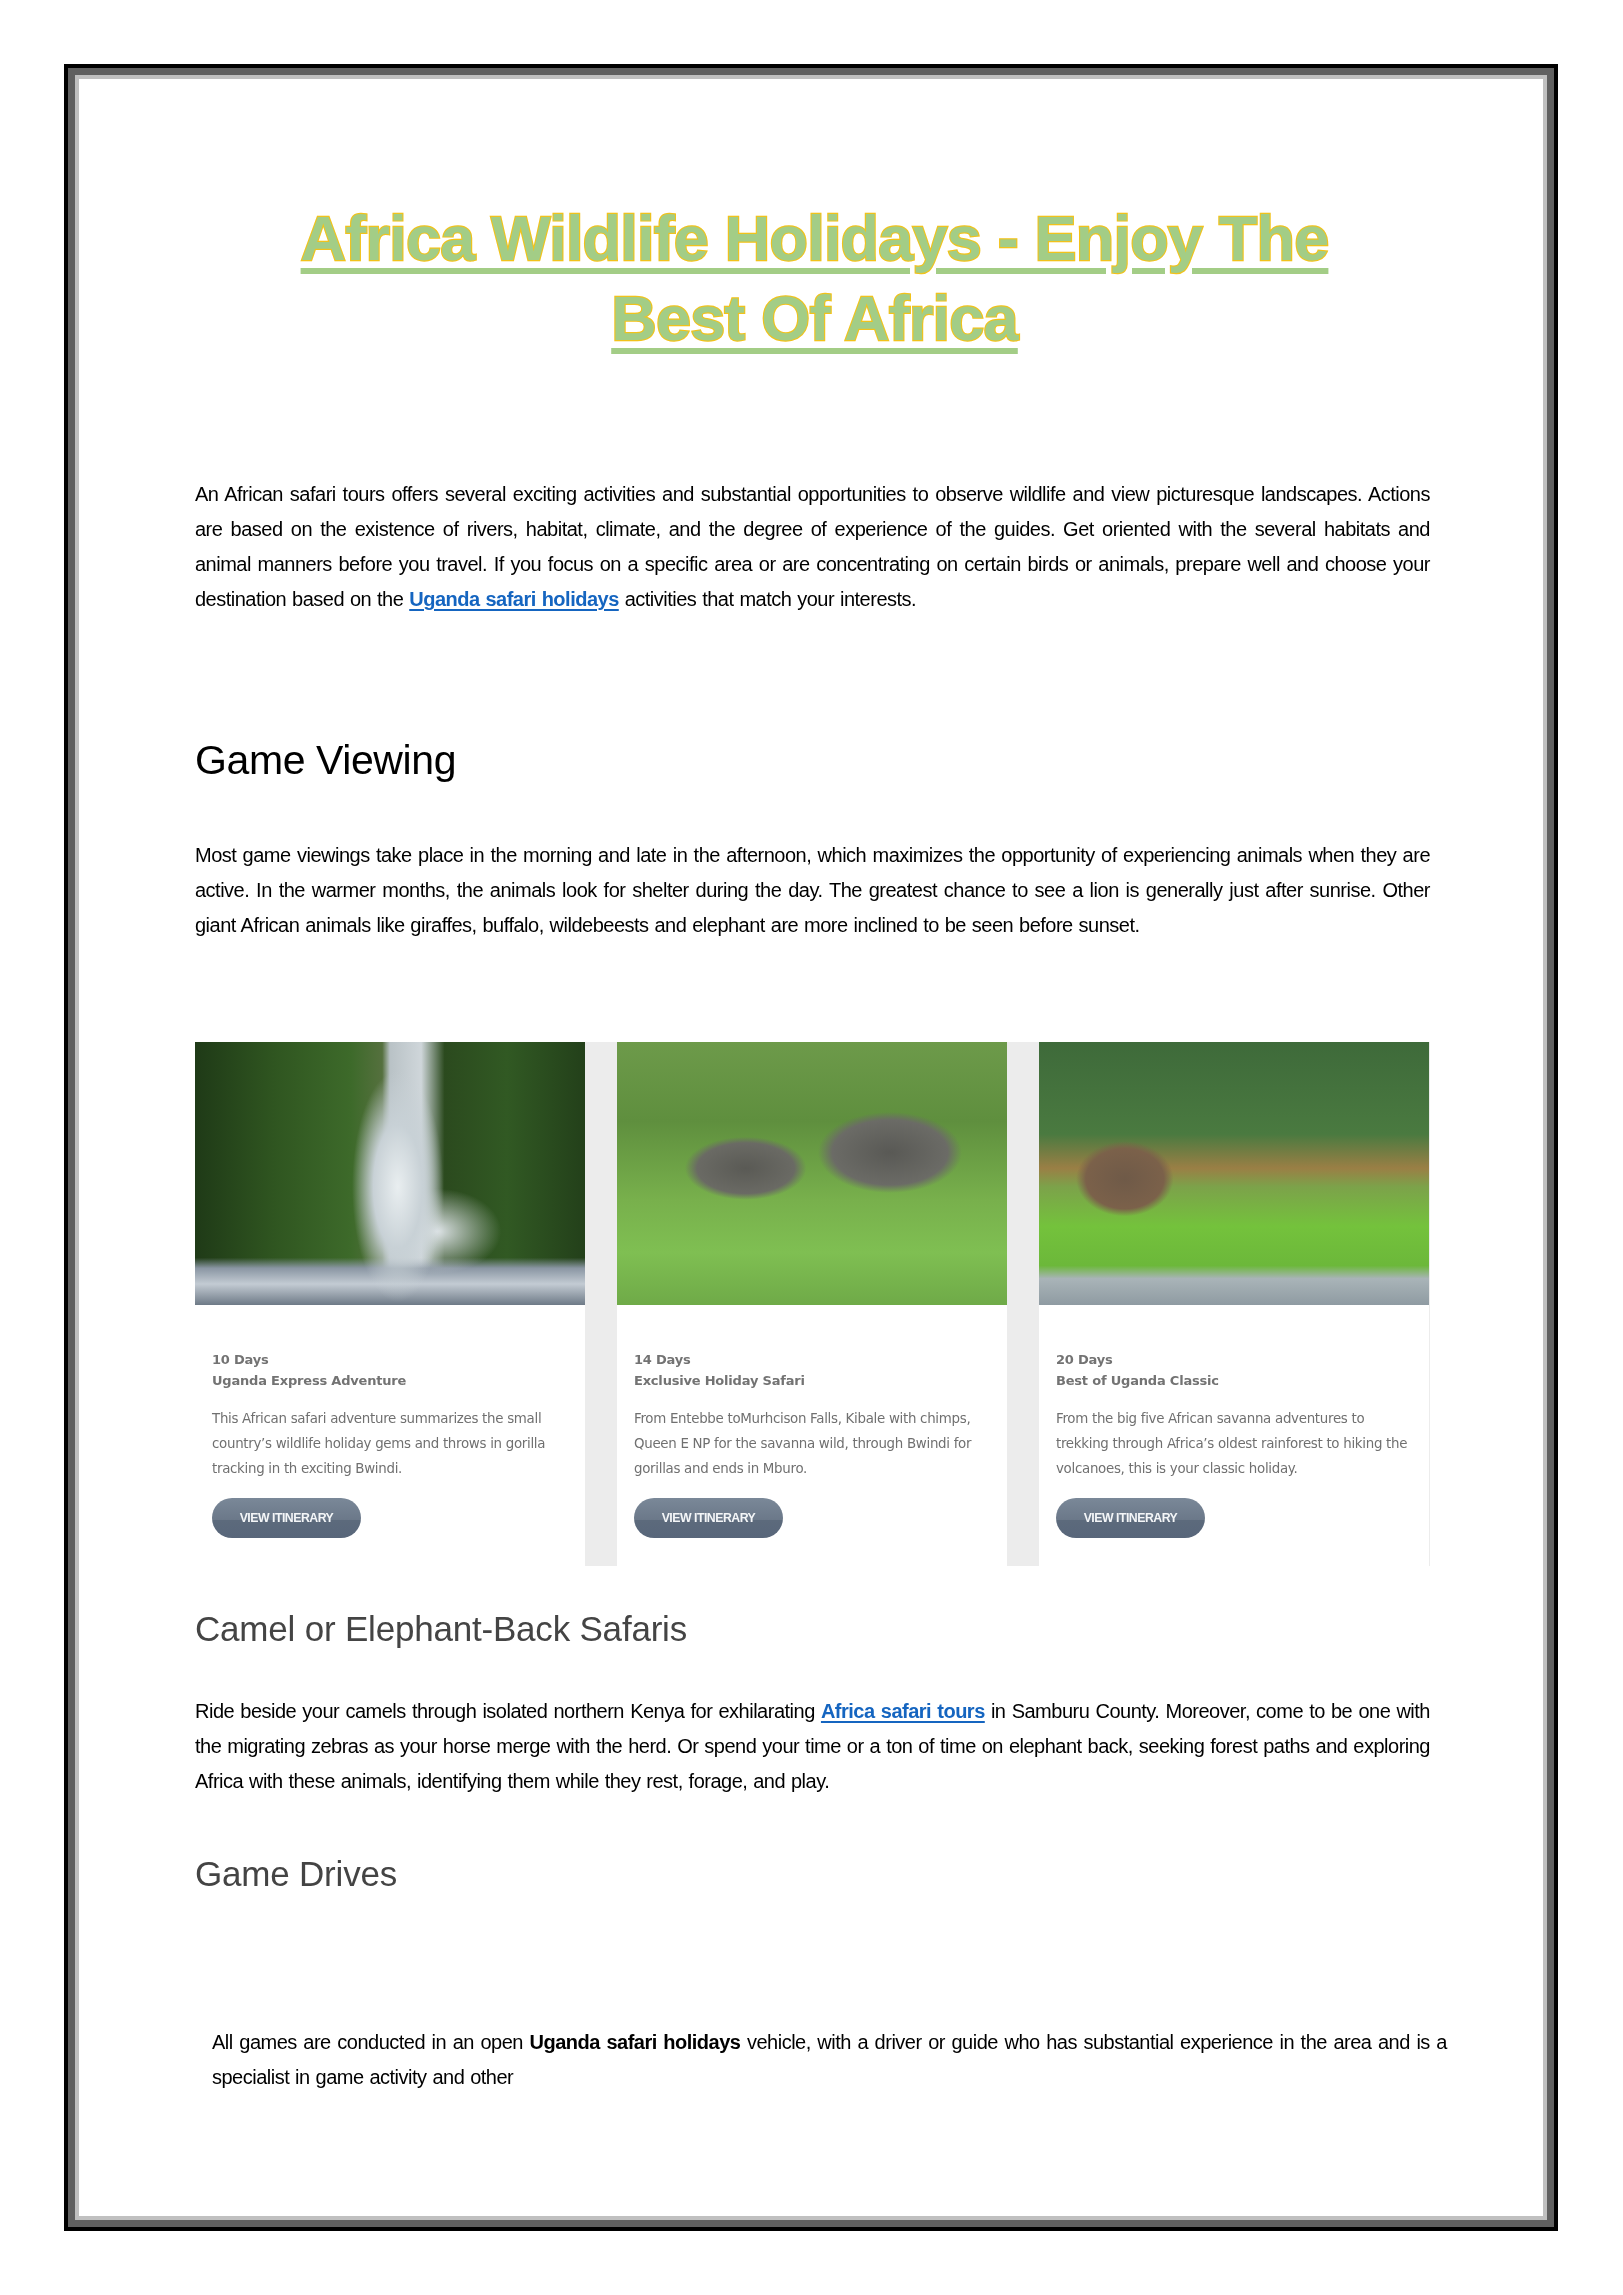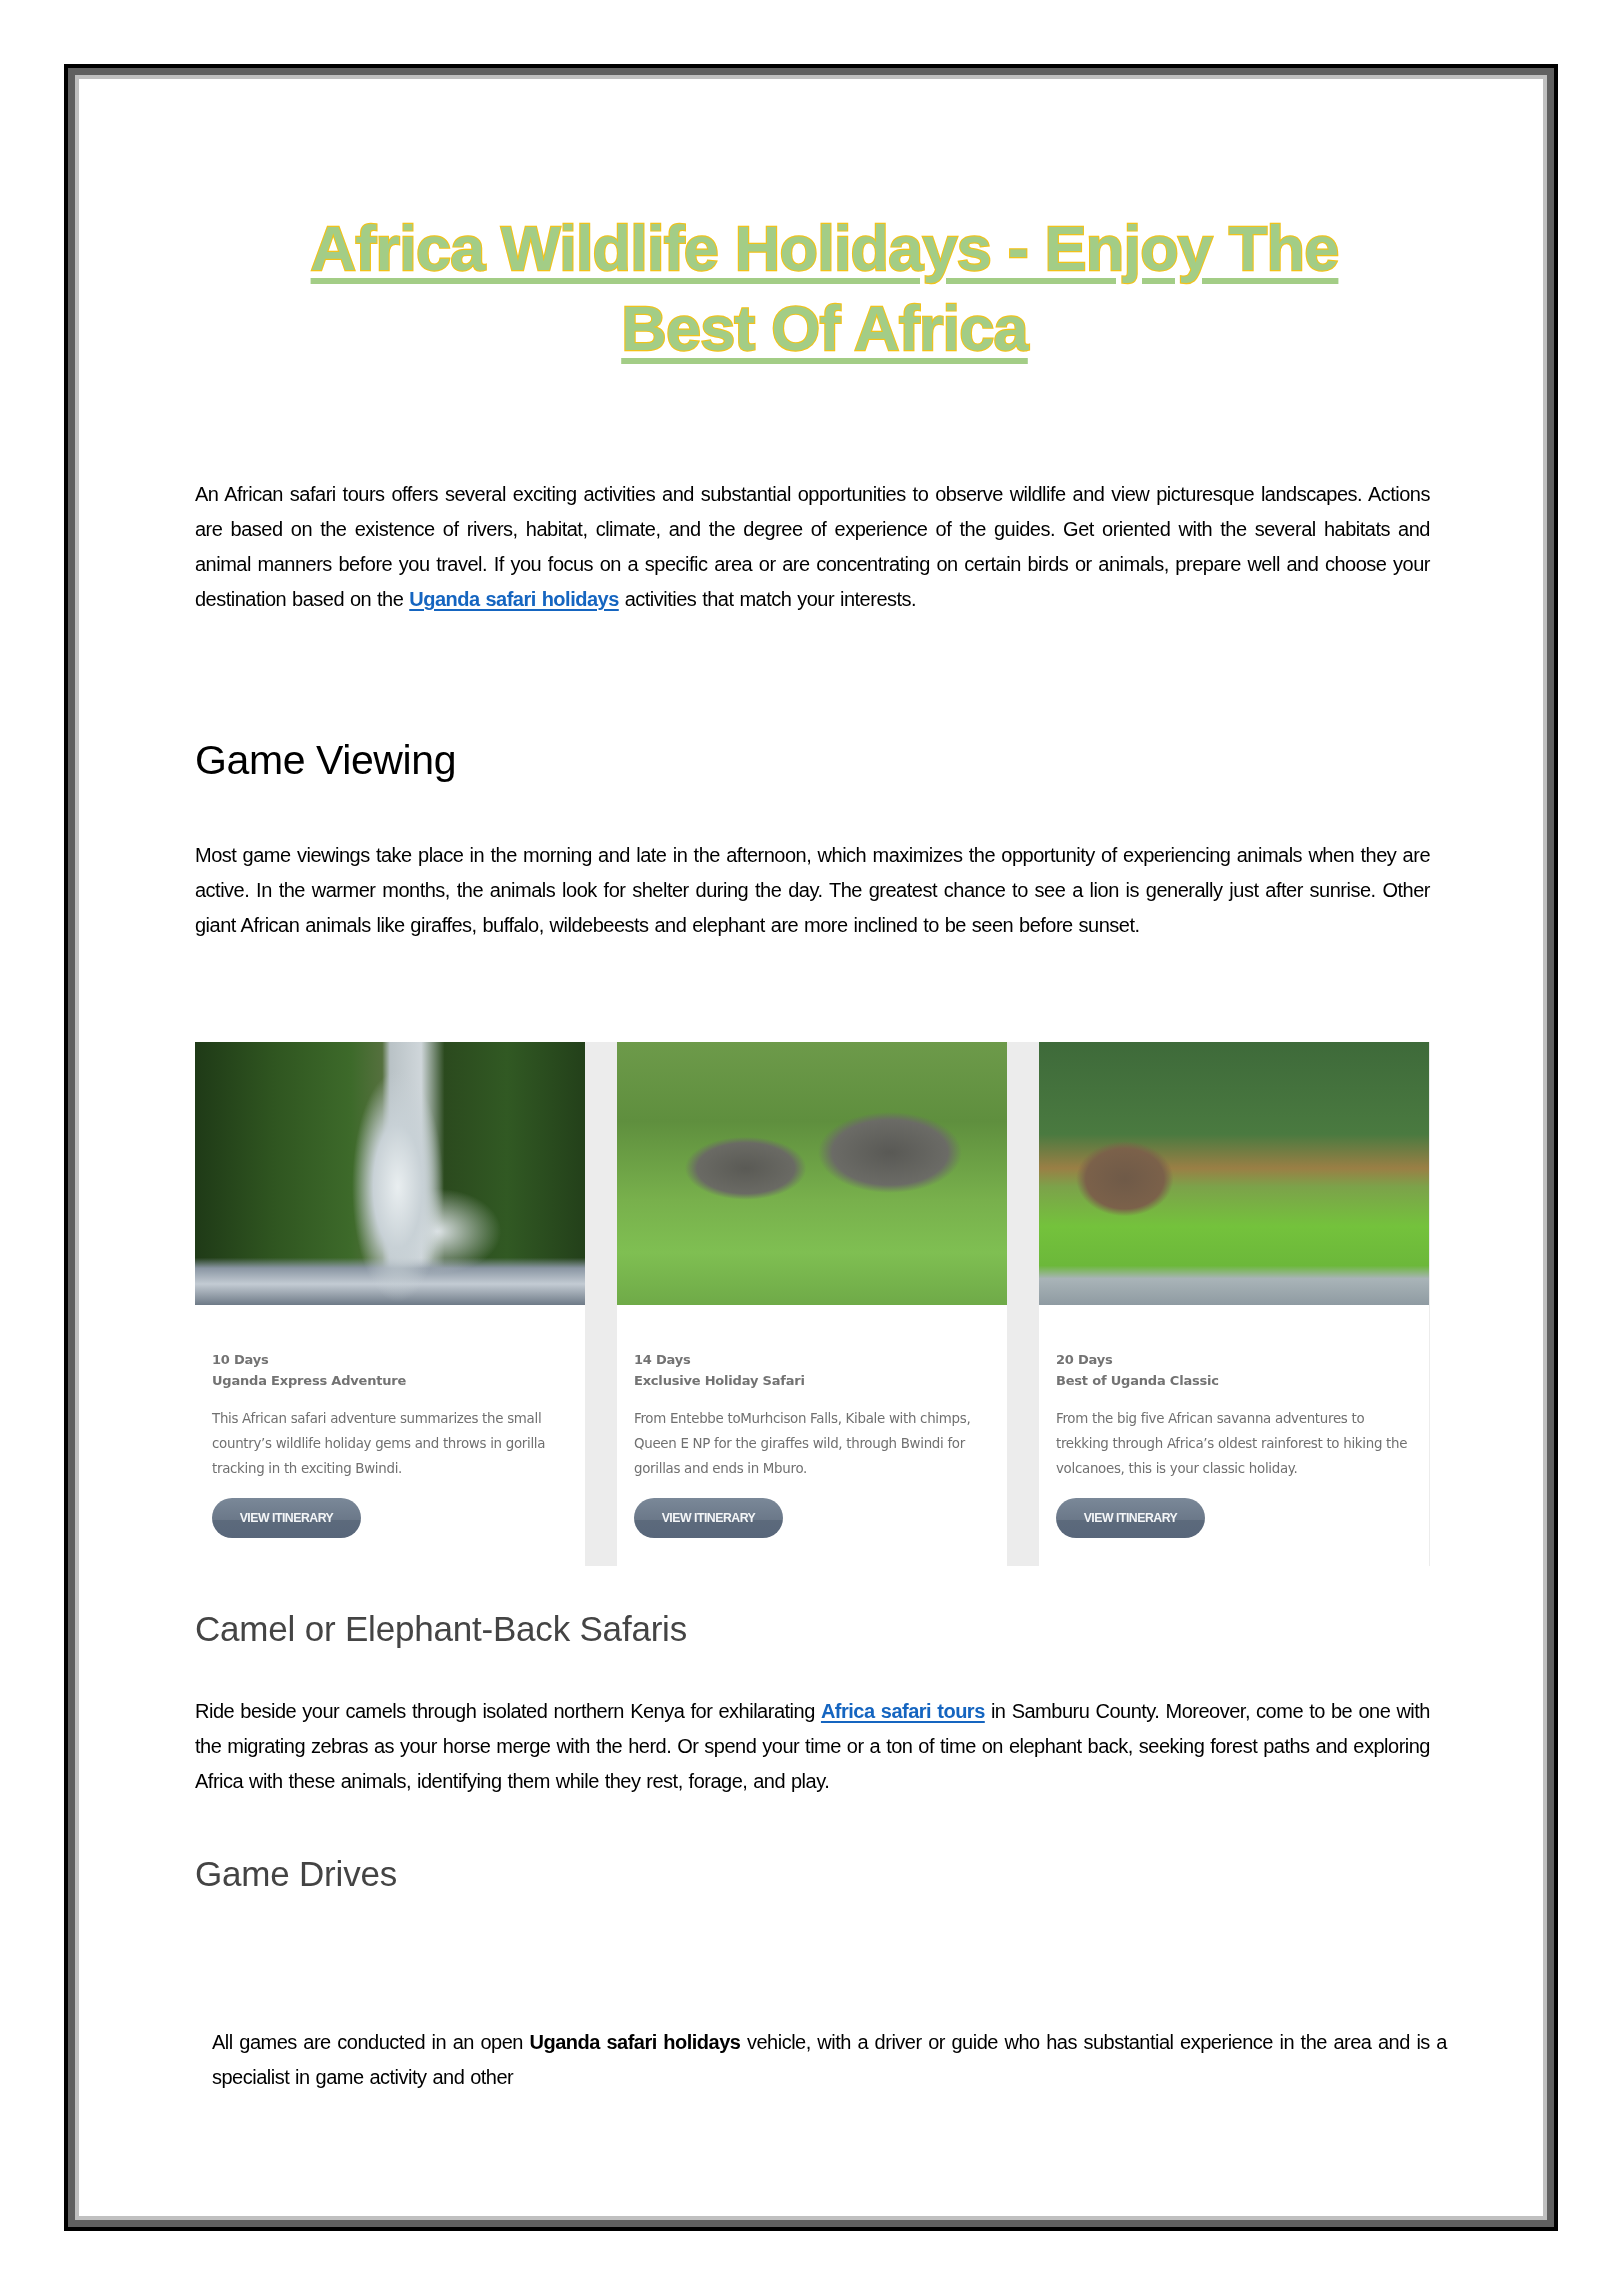--- a/index.html
+++ b/index.html
@@ -45,21 +45,21 @@
 </style>
 </head>
 <body>
 
 <div class="frame-outer">
   <div class="frame-mid">
     <div class="frame-inner"></div>
   </div>
 </div>
 
-<h1 class="content title" style="margin:12px;">
+<h1 class="content title" style="margin:2px;">
   <span class="ul">Africa Wildlife Holidays - Enjoy The</span><br>
   <span class="ul">Best Of Africa</span>
 </h1>
 
 <p class="content para" style="top:477px; margin:0;"><span>An African safari tours offers several exciting activities and substantial opportunities to observe wildlife and view picturesque landscapes. Actions are based on the existence of rivers, habitat, climate, and the degree of experience of the guides. Get oriented with the several habitats and animal manners before you travel. If you focus on a specific area or are concentrating on certain birds or animals, prepare well and choose your destination based on the </span><a>Uganda safari holidays</a><span> activities that match your interests.</span></p>
 
 <h2 class="content h2" style="top:737px; margin:0; font-weight:normal;">Game Viewing</h2>
 
 <p class="content para" style="top:838px; margin:0;">Most game viewings take place in the morning and late in the afternoon, which maximizes the opportunity of experiencing animals when they are active. In the warmer months, the animals look for shelter during the day. The greatest chance to see a lion is generally just after sunrise. Other giant African animals like giraffes, buffalo, wildebeests and elephant are more inclined to be seen before sunset.</p>
 
@@ -71,21 +71,21 @@
       <div class="name">Uganda Express Adventure</div>
       <div class="desc">This African safari adventure summarizes the small country’s wildlife holiday gems and throws in gorilla tracking in th exciting Bwindi.</div>
       <div class="btn">VIEW ITINERARY</div>
     </div>
   </div>
   <div class="card">
     <div class="img img-rhino"></div>
     <div class="body">
       <div class="days">14 Days</div>
       <div class="name">Exclusive Holiday Safari</div>
-      <div class="desc">From Entebbe toMurhcison Falls, Kibale with chimps, Queen E NP for the giraffes wild, through Bwindi for gorillas and ends in Mburo.</div>
+      <div class="desc">From Entebbe toMurhcison Falls, Kibale with chimps, Queen E NP for the savanna wild, through Bwindi for gorillas and ends in Mburo.</div>
       <div class="btn">VIEW ITINERARY</div>
     </div>
   </div>
   <div class="card">
     <div class="img img-elephant"></div>
     <div class="body">
       <div class="days">20 Days</div>
       <div class="name">Best of Uganda Classic</div>
       <div class="desc">From the big five African savanna adventures to trekking through Africa’s oldest rainforest to hiking the volcanoes, this is your classic holiday.</div>
       <div class="btn">VIEW ITINERARY</div>

